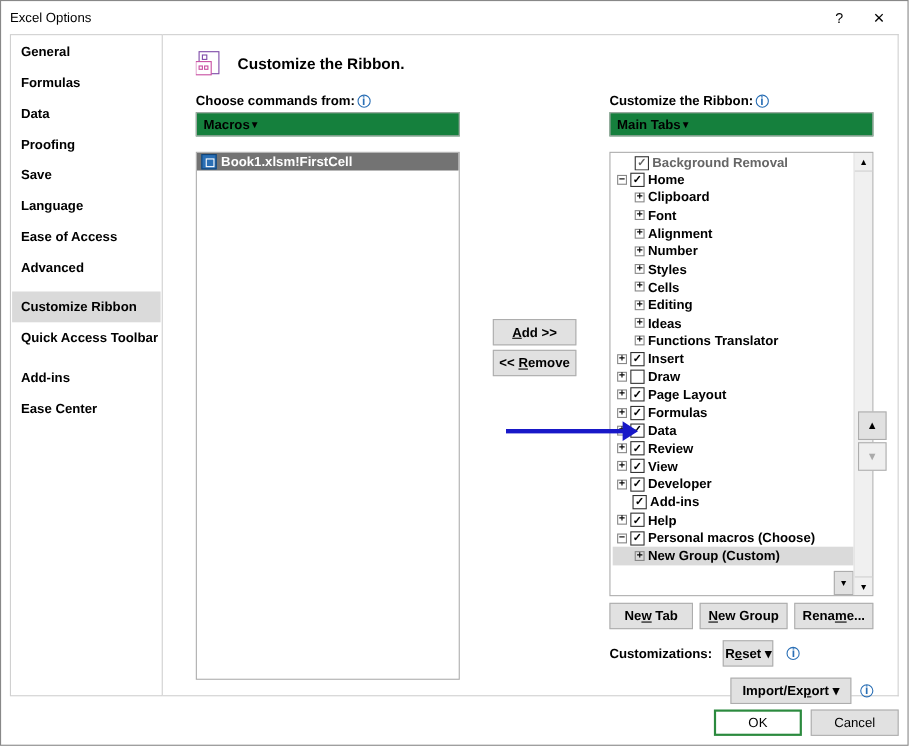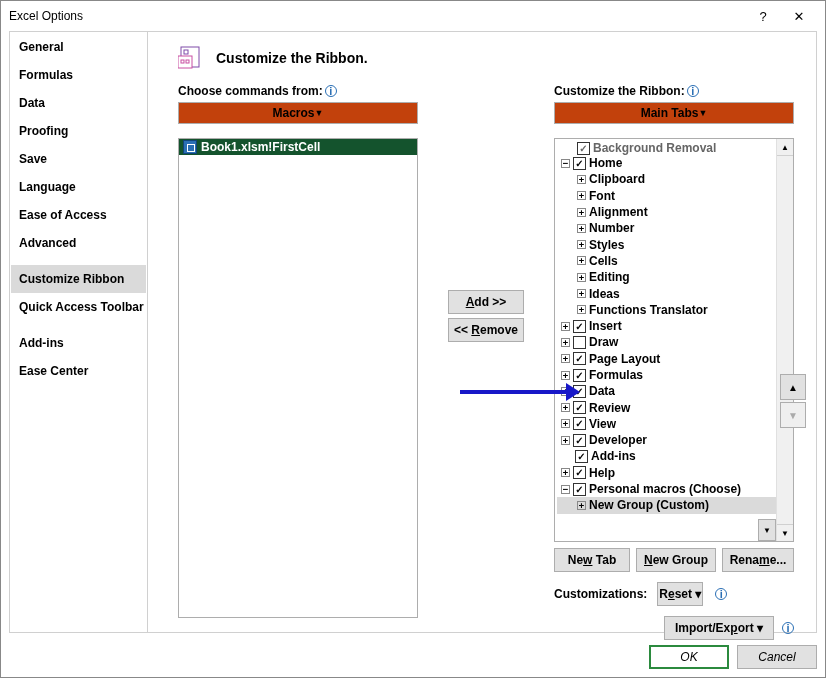--- a/index.html
+++ b/index.html
@@ -11,24 +11,24 @@
 .sidebar { width: 142px; border: 1px solid #d0d0d0; background: #fff; padding: 1px; overflow: hidden; }
 .sidebar .item { padding: 7px 8px; cursor: pointer; white-space: nowrap; }
 .sidebar .item.sel { background: #dadada; }
 .sidebar .spacer { height: 8px; }
 .content { flex: 1; border: 1px solid #d0d0d0; border-left: none; padding: 14px 22px 10px 30px; position: relative; }
 .hdr { display: flex; align-items: center; gap: 10px; margin-bottom: 14px; }
 .hdr .icon { width: 28px; height: 24px; }
 .hdr .txt { font-size: 14px; }
 .col-label { margin-bottom: 4px; }
 .info-icon { color: #2a6fb5; font-size: 11px; margin-left: 2px; display: inline-block; border: 1px solid #2a6fb5; border-radius: 50%; width: 12px; height: 12px; line-height: 10px; text-align: center; }
-.combo { width: 240px; height: 22px; border: 1px solid #adadad; background: #c2410c; display: flex; align-items: center; padding: 0 6px; justify-content: center; cursor: pointer; }
+.combo { width: 240px; height: 22px; border: 1px solid #adadad; background: #15803d; display: flex; align-items: center; padding: 0 6px; justify-content: flex-start; cursor: pointer; }
 .combo .arrow { font-size: 9px; }
 .listbox { width: 240px; border: 1px solid #adadad; background: #fff; overflow: hidden; }
-.listrow { height: 16px; line-height: 16px; color: #fff; background: #14532d; padding-left: 4px; display: flex; align-items: center; gap: 4px; font-size: 11px; }
+.listrow { height: 16px; line-height: 16px; color: #fff; background: #737373; padding-left: 4px; display: flex; align-items: center; gap: 4px; font-size: 11px; }
 .macro-icon { width: 14px; height: 14px; background: #2a6fb5; border: 1px solid #114477; display: inline-block; position: relative; }
 .macro-icon::after { content: ""; position: absolute; left: 3px; top: 3px; width: 6px; height: 6px; border: 1px solid #fff; }
 .cols { display: flex; gap: 28px; align-items: flex-start; }
 .leftcol { width: 240px; }
 .midcol { width: 80px; display: flex; flex-direction: column; justify-content: center; align-items: center; gap: 4px; padding-top: 206px; }
 .rightcol { width: 240px; }
 .btn { height: 24px; border: 1px solid #adadad; background: #e1e1e1; display: inline-flex; align-items: center; justify-content: center; padding: 0 10px; cursor: pointer; white-space: nowrap; }
 .btn.w70 { width: 76px; }
 .tree { width: 240px; height: 404px; border: 1px solid #adadad; overflow: hidden; position: relative; }
 .tree .scroll { position: absolute; right: 0; top: 0; bottom: 0; width: 17px; background: #f0f0f0; border-left: 1px solid #e0e0e0; }
@@ -43,21 +43,21 @@
 .ind0 { padding-left: 4px; }
 .ind1 { padding-left: 20px; }
 .cut { color: #666; padding-left: 20px; height: 14px; overflow: hidden; }
 .updown { display: flex; flex-direction: column; gap: 2px; position: absolute; right: 10px; top: 342px; }
 .updown .ab { width: 26px; height: 26px; border: 1px solid #adadad; background: #e1e1e1; display: flex; align-items: center; justify-content: center; font-size: 10px; cursor: pointer; }
 .updown .ab.dis { color: #aaa; background: #efefef; cursor: default; }
 .row-btns { display: flex; gap: 6px; margin-top: 6px; }
 .custrow { display: flex; align-items: center; gap: 10px; margin-top: 10px; }
 .custrow2 { display: flex; align-items: center; gap: 6px; margin-top: 10px; justify-content: flex-end; width: 240px; }
 .footer { position: absolute; bottom: 8px; right: 8px; display: flex; gap: 8px; }
-.footer .fbtn { width: 80px; height: 24px; border: 1px solid #adadad; background: #e1e1e1; display: flex; align-items: center; justify-content: center; cursor: pointer; font-style: italic; }
+.footer .fbtn { width: 80px; height: 24px; border: 1px solid #adadad; background: #e1e1e1; display: flex; align-items: center; justify-content: center; cursor: pointer; }
 .footer .fbtn.ok { border: 2px solid #2b8a3e; background: #fff; }
 .arrow-annot { position: absolute; left: 312px; top: 354px; width: 120px; height: 12px; pointer-events: none; }
 .arrow-annot .line { position: absolute; left: 0; top: 4px; width: 110px; height: 4px; background: #1818c8; }
 .arrow-annot .head { position: absolute; right: 0; top: -3px; width: 0; height: 0; border-left: 14px solid #1818c8; border-top: 9px solid transparent; border-bottom: 9px solid transparent; }
 .u { text-decoration: underline; }
 .combo-dd { width: 26px; height: 22px; border: 1px solid #adadad; background: #e1e1e1; display: inline-flex; align-items: center; justify-content: center; font-size: 8px; cursor: pointer; }
 </style>
 </head>
 <body>
 

